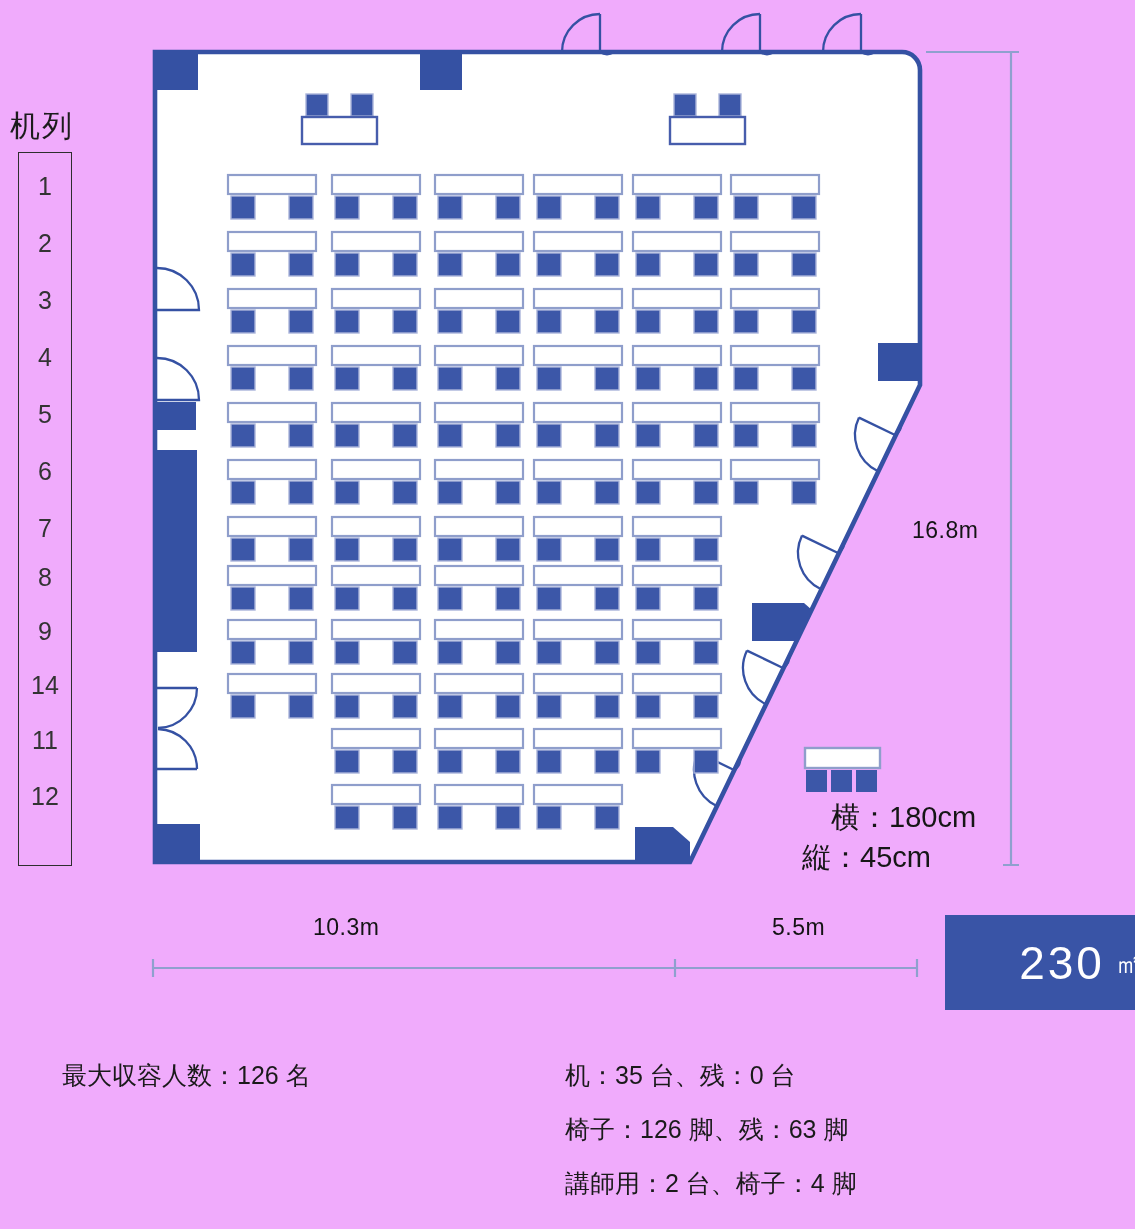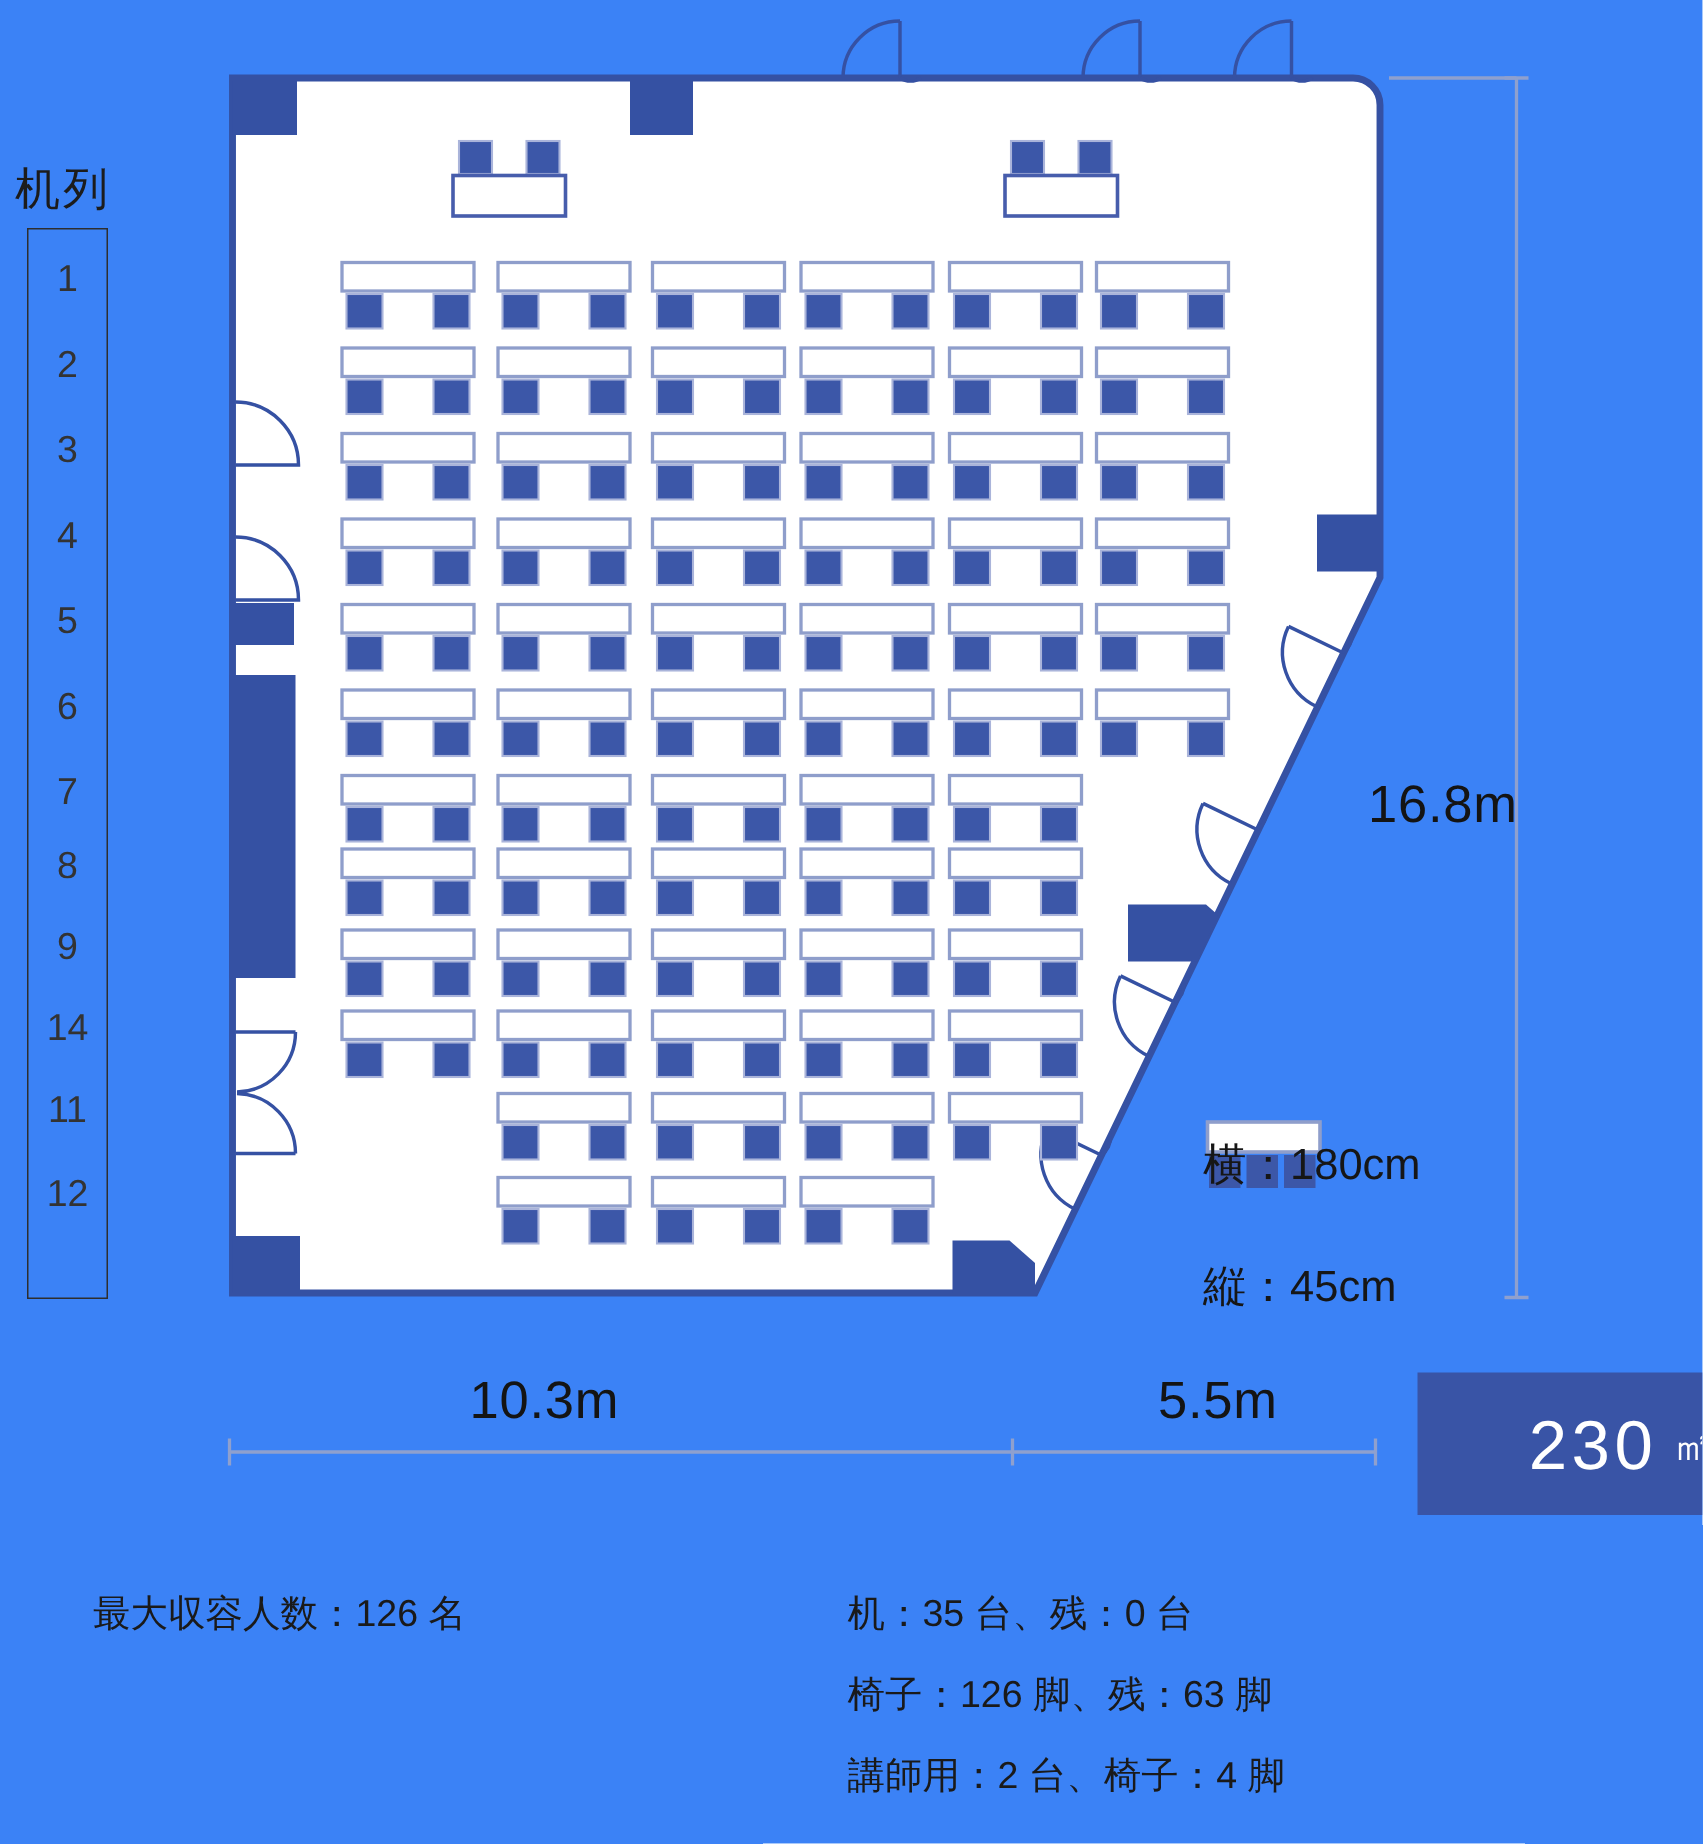--- a/index.html
+++ b/index.html
@@ -1,30 +1,30 @@
 <!DOCTYPE html>
 <html><head>
 <meta charset="utf-8">
 <style>
   html,body{margin:0;padding:0;background:#fff;}
-  .canvas{position:relative;width:1135px;height:1229px;background:#3b82f6;overflow:hidden;
+  .canvas{position:relative;width:1135px;height:1229px;background:#f0abfc;overflow:hidden;
           font-family:"Liberation Sans","DejaVu Sans",sans-serif;color:#1a1a1a;}
   .canvas svg{position:absolute;left:0;top:0;width:1135px;height:1229px;}
   .sidebar-label{position:absolute;left:10px;top:106px;font-size:30px;color:#1c1c1c;letter-spacing:2px;}
   .sidebar-box{position:absolute;left:18px;top:152px;width:54px;height:714px;border:1.6px solid #2e2e2e;box-sizing:border-box;}
   .row-num{position:absolute;left:0;right:0;height:30px;line-height:30px;text-align:center;font-size:25px;color:#333;}
-  .dim{position:absolute;font-size:35px;color:#141414;letter-spacing:0.5px;}
+  .dim{position:absolute;font-size:23px;color:#141414;letter-spacing:0.5px;}
   .dim-height{left:912px;top:517px;}
   .dim-w1{left:313px;top:914px;text-align:right;}
   .dim-w2{left:772px;top:914px;}
   .area-box{position:absolute;left:945px;top:915px;width:175px;height:95px;display:flex;align-items:center;justify-content:center;}
   .area-num{font-size:46px;color:#fff;letter-spacing:3px;}
   .area-unit{font-size:27px;color:#fff;margin-left:10px;position:relative;top:1px;}
   .legend-w,.legend-d{position:absolute;left:802px;font-size:29px;color:#161616;}
-  .legend-w{top:757px;}
+  .legend-w{top:798px;margin-left:29px;}
   .legend-d{top:838px;}
   .stat{position:absolute;font-size:25px;color:#1a1a1a;}
   .stat-capacity{left:62px;top:1059px;}
   .stat-desks{left:565px;top:1059px;}
   .stat-chairs{left:565px;top:1113px;}
   .stat-lecturer{left:565px;top:1167px;}
 </style>
 </head>
 <body>
 

